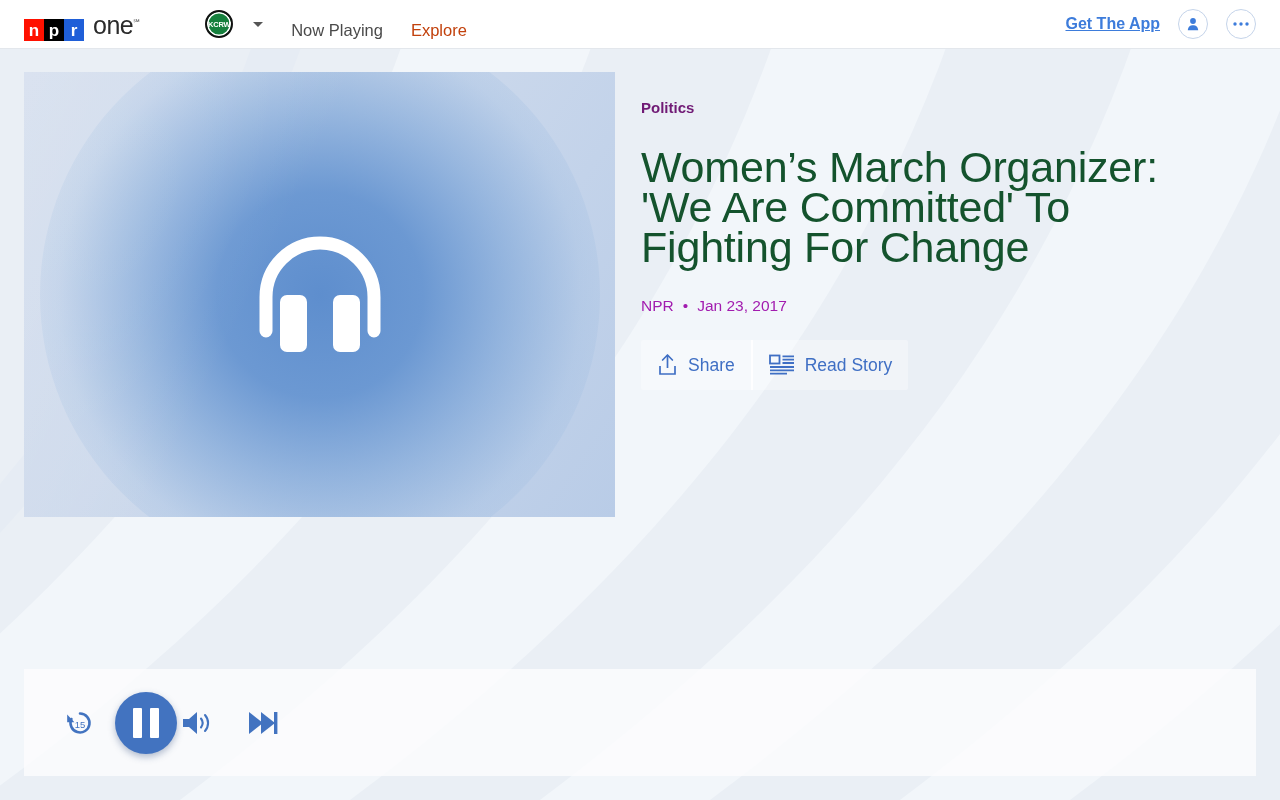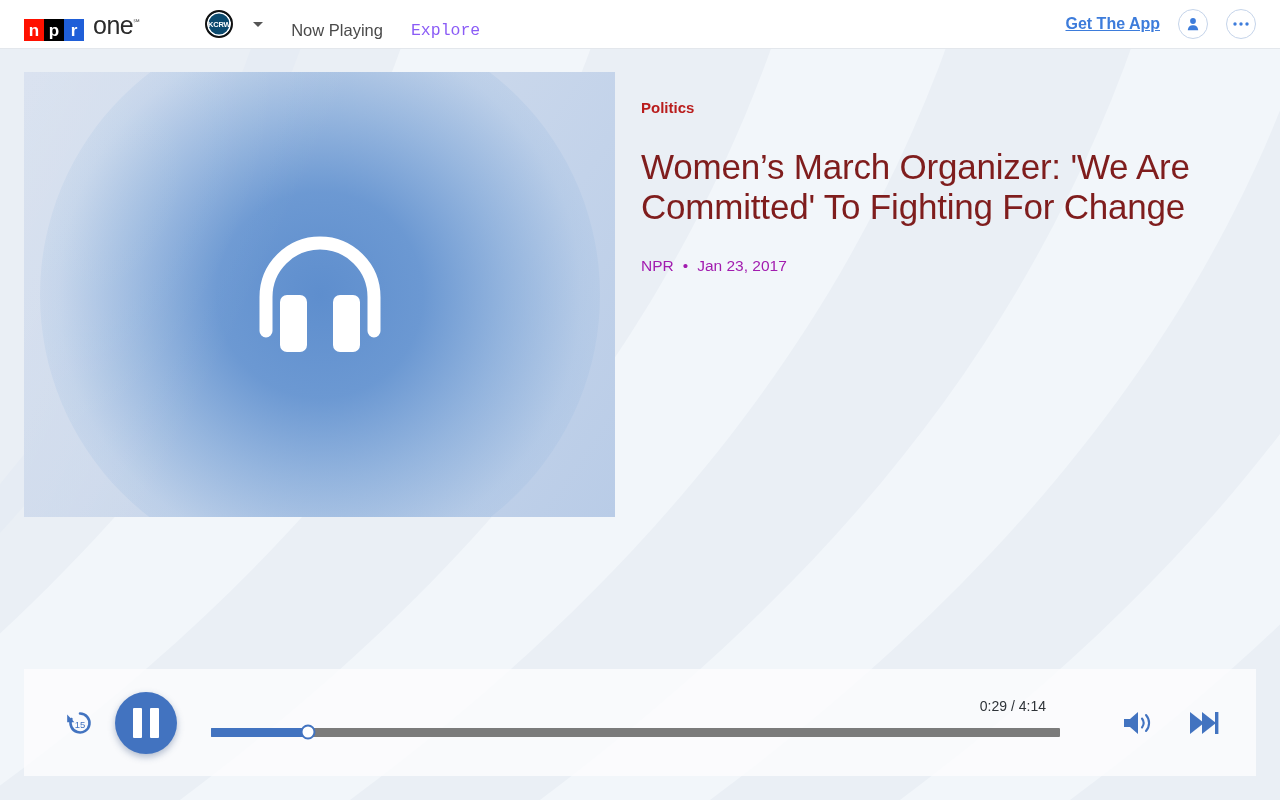--- a/index.html
+++ b/index.html
@@ -58,21 +58,21 @@
     letter-spacing: -0.5px;
     color: #2b2b2b;
     line-height: 32px;
     font-weight: 300;
   }
   .npr-sm { font-size: 8px; vertical-align: super; color: #555; }
 
   .station-logo {
     width: 28px; height: 28px;
     border-radius: 50%;
-    background: #0c4a6e;
+    background: #15803d;
     color: #fff;
     display: flex; align-items: center; justify-content: center;
     font-size: 7.5px; font-weight: bold; letter-spacing: -0.2px;
     border: 2px solid #111;
     box-shadow: inset 0 0 0 1.5px #fff;
     margin-left: 66px;
   }
   .caret-down {
     margin-left: 20px;
     width: 0; height: 0;
@@ -82,21 +82,21 @@
   }
 
   .nav-link {
     margin-left: 28px;
     font-size: 16.5px;
     color: #4a4a4a;
     text-decoration: none;
     white-space: nowrap;
     margin-top: 12px;
   }
-  .nav-link.is-link { color: #8b5cf6; font-family: Liberation Mono, monospace; }
+  .nav-link.is-link { color: #c2410c; }
 
   .header-right {
     margin-left: auto;
     display: flex;
     align-items: center;
     gap: 18px;
   }
   .get-app {
     font-size: 16px;
     font-weight: bold;
@@ -154,28 +154,28 @@
 
   
   #info {
     position: absolute;
     left: 641px; top: 50px;
     width: 600px;
   }
   .kicker {
     font-size: 15px;
     font-weight: bold;
-    color: #b91c1c;
+    color: #701a75;
     margin-bottom: 31px;
   }
   .headline {
-    font-size: 35px;
+    font-size: 43px;
     line-height: 40px;
     font-weight: normal;
-    color: #7f1d1d;
+    color: #14532d;
     letter-spacing: -0.2px;
     max-width: 580px;
   }
   .byline {
     margin-top: 30px;
     font-size: 15.5px;
     color: #a21caf;
   }
   .byline .dot { margin: 0 9px; }
 
@@ -350,47 +350,60 @@
 
       <h1 class="headline">Women’s March Organizer: 'We Are Committed' To Fighting For Change</h1>
 
       <div class="byline">
         <span>NPR</span><span class="dot">•</span><span>Jan 23, 2017</span>
       </div>
 
       <div class="actions">
 
 
-
+        <button class="action-btn">
+          <svg width="21" height="24" viewBox="0 0 21 24">
+            <path d="M10.5 2 L10.5 15" stroke="#3f6fc4" stroke-width="1.7" fill="none"></path>
+            <path d="M5.6 7 L10.5 2 L15.4 7" stroke="#3f6fc4" stroke-width="1.7" fill="none" stroke-linecap="round" stroke-linejoin="round"></path>
+            <path d="M3 13 L3 21 L18 21 L18 13" stroke="#3f6fc4" stroke-width="1.7" fill="none"></path>
+          </svg>
+          <span>Share</span>
+        </button>
+
+        <button class="action-btn">
+          <svg width="26" height="22" viewBox="0 0 26 22">
+            <rect x="1" y="1.5" width="9.5" height="8" fill="none" stroke="#3f6fc4" stroke-width="1.8"></rect>
+            <line x1="13.5" y1="2.4" x2="25" y2="2.4" stroke="#3f6fc4" stroke-width="1.8"></line>
+            <line x1="13.5" y1="5.7" x2="25" y2="5.7" stroke="#3f6fc4" stroke-width="1.8"></line>
+            <line x1="13.5" y1="9" x2="25" y2="9" stroke="#3f6fc4" stroke-width="1.8"></line>
+            <line x1="1" y1="13" x2="25" y2="13" stroke="#3f6fc4" stroke-width="1.8"></line>
+            <line x1="1" y1="16.3" x2="25" y2="16.3" stroke="#3f6fc4" stroke-width="1.8"></line>
+            <line x1="1" y1="19.6" x2="18" y2="19.6" stroke="#3f6fc4" stroke-width="1.8"></line>
+          </svg>
+          <span>Read Story</span>
+        </button>
 
       </div>
     </div>
 
     <div id="player">
 
       <button class="rewind-btn">
         <svg width="34" height="34" viewBox="0 0 34 34">
           <path d="M17 7.5 A9.5 9.5 0 1 1 8.4 13" fill="none" stroke="#4273c0" stroke-width="2.6" stroke-linecap="round"></path>
           <path d="M4.2 8.6 L4.2 16.2 L11.4 16.2 Z" fill="#4273c0"></path>
           <text x="17" y="21.5" text-anchor="middle" font-family="Liberation Sans, sans-serif" font-size="9.5" fill="#4273c0">15</text>
         </svg>
       </button>
 
       <button class="play-btn">
         <span class="bar"></span>
         <span class="bar"></span>
       </button>
 
-      <div class="track-area">
-        <div class="time-label">0:29 / 4:14</div>
-        <div class="track">
-          <div class="track-fill" id="track-fill" style="width: 11.4%;"></div>
-          <div class="track-handle" id="track-handle" style="left: 11.4%;"></div>
-        </div>
-      </div>
 
       <button class="vol-btn">
         <svg width="34" height="28" viewBox="0 0 34 28">
           <path d="M3 10 L9 10 L17 3 L17 25 L9 18 L3 18 Z" fill="#4273c0"></path>
           <path d="M21 9.5 A7.5 7.5 0 0 1 21 18.5" fill="none" stroke="#4273c0" stroke-width="2.1" stroke-linecap="round"></path>
           <path d="M25 6 A12 12 0 0 1 25 22" fill="none" stroke="#4273c0" stroke-width="2.1" stroke-linecap="round"></path>
         </svg>
       </button>
 
       <button class="skip-btn">

